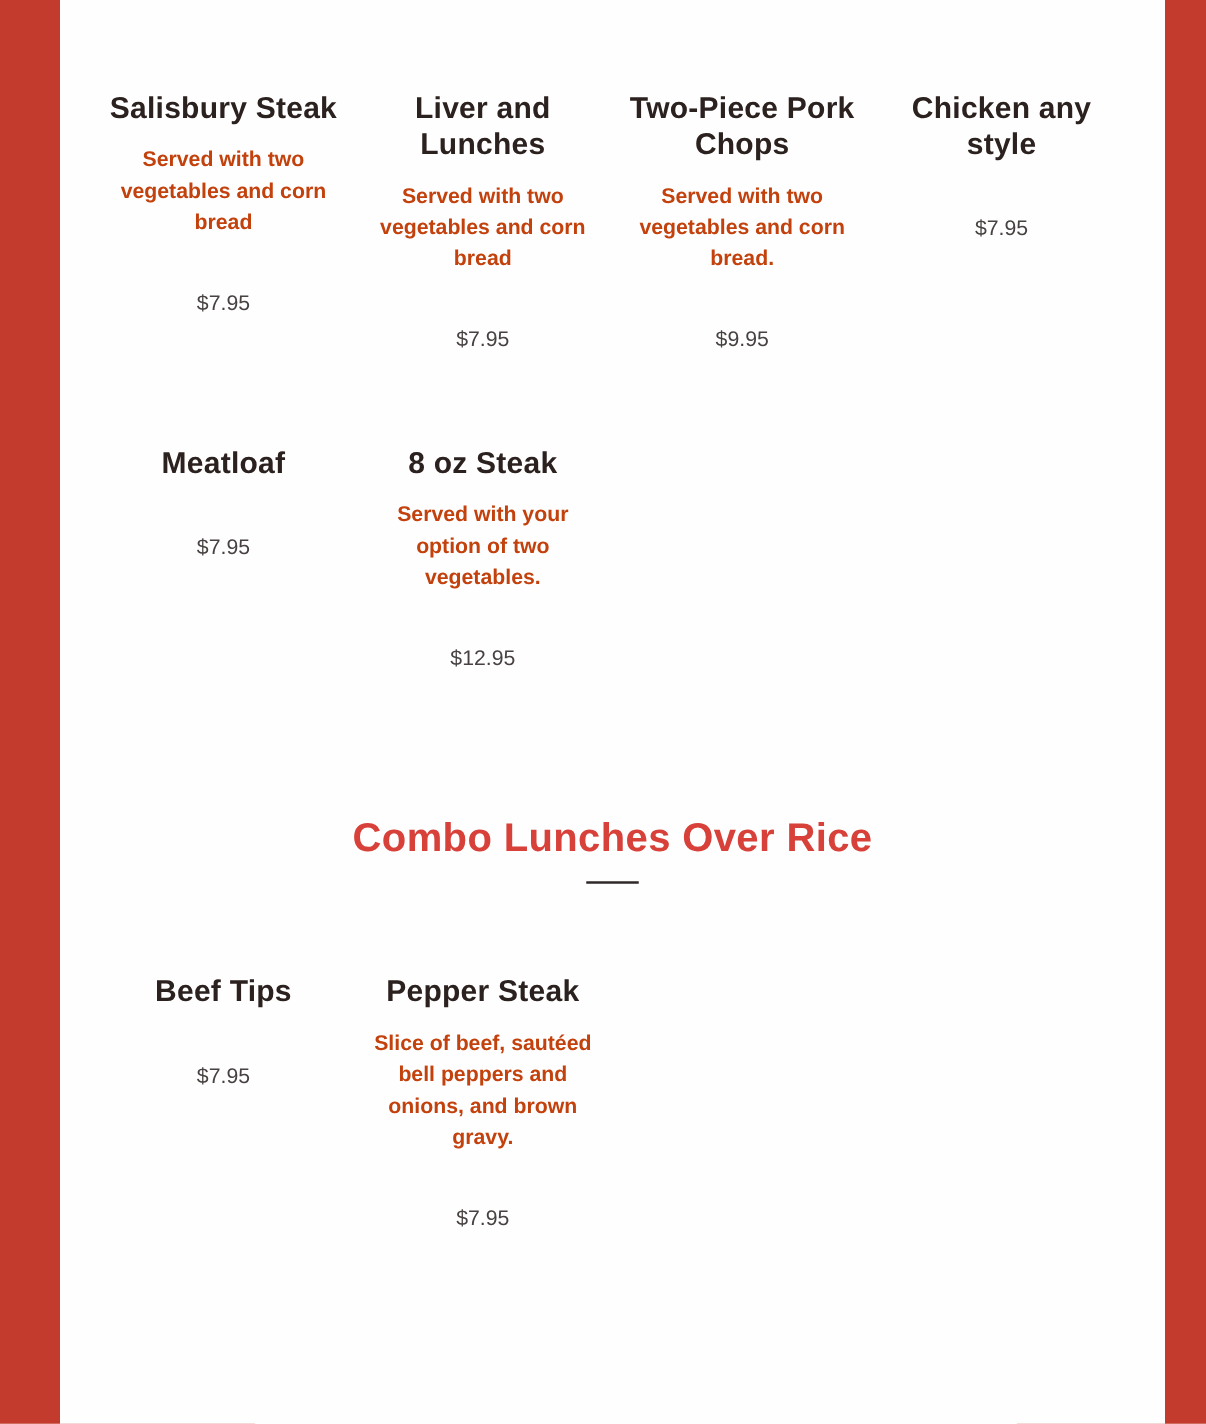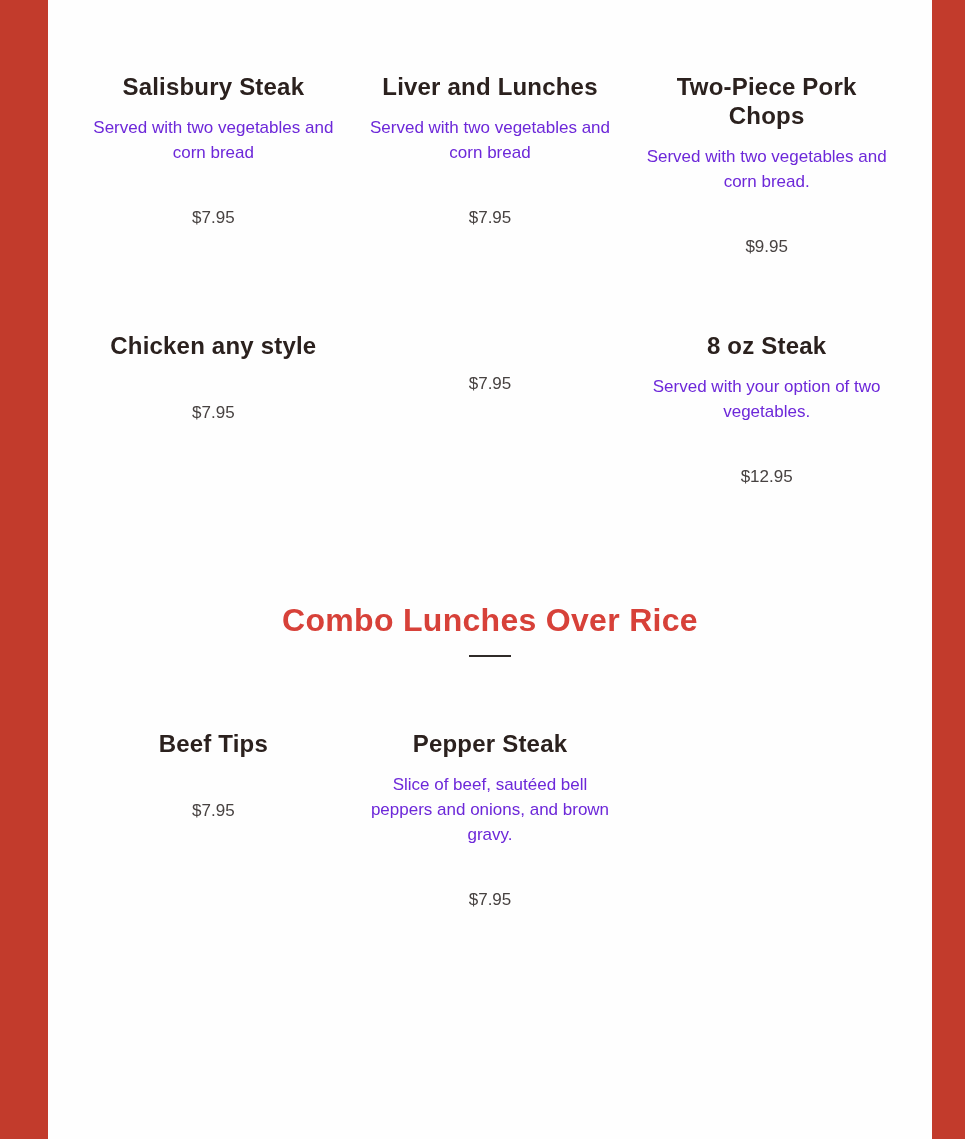--- a/index.html
+++ b/index.html
@@ -23,21 +23,21 @@
     right: 33px;
     background: #FEFEFE;
     overflow: hidden;
   }
   .inner {
     width: 830px;
     margin: 0 auto;
   }
   .menu-grid {
     display: grid;
-    grid-template-columns: 1fr 1fr 1fr;
+    grid-template-columns: 1fr 1fr 1fr 1fr;
     row-gap: 72px;
     align-items: start;
   }
   .menu-grid.clipped-top {
     margin-top: -20px;
   }
   .menu-item {
     text-align: center;
     padding: 0 10px;
   }
@@ -47,22 +47,22 @@
     line-height: 29px;
     font-weight: 600;
     letter-spacing: 0.2px;
     color: #2B211E;
   }
   .item-desc {
     margin: 14px auto 0;
     max-width: 300px;
     font-size: 17px;
     line-height: 25px;
-    font-weight: 400;
-    color: #6d28d9;
+    font-weight: 700;
+    color: #c2410c;
   }
   .item-price {
     margin: 40px 0 0;
     font-size: 17px;
     line-height: 25px;
     font-weight: 500;
     color: #474241;
   }
   .menu-section {
     text-align: center;
@@ -123,20 +123,21 @@
           <p class="item-desc">Served with two vegetables and corn bread.</p>
           <p class="item-price">$9.95</p>
         </div>
 
         <div class="menu-item">
           <h3 class="item-name">Chicken any style</h3>
           <p class="item-price">$7.95</p>
         </div>
 
         <div class="menu-item">
+          <h3 class="item-name">Meatloaf</h3>
           <p class="item-price">$7.95</p>
         </div>
 
         <div class="menu-item">
           <h3 class="item-name">8 oz Steak</h3>
           <p class="item-desc">Served with your option of two vegetables.</p>
           <p class="item-price">$12.95</p>
         </div>
 
       </div>

